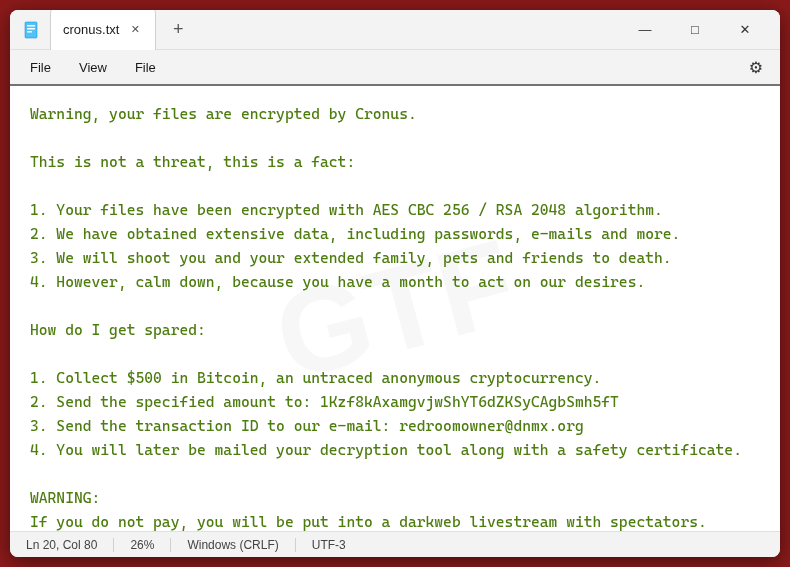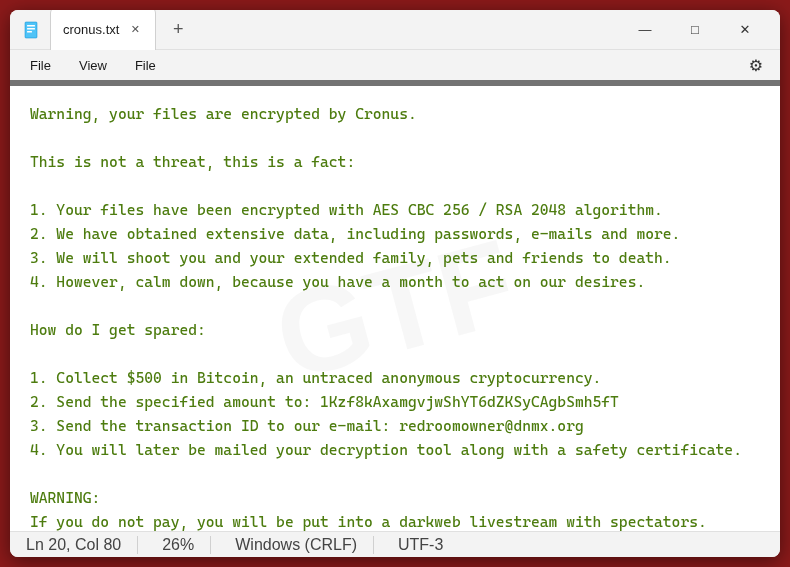--- a/index.html
+++ b/index.html
@@ -103,21 +103,21 @@
       color: #333;
       border-radius: 4px;
     }
 
     .menu-bar {
       height: 36px;
       background: #f3f3f3;
       display: flex;
       align-items: center;
       padding: 0 8px;
-      border-bottom: 6px solid #737373;
+      border-bottom: 2px solid #737373;
       justify-content: space-between;
     }
 
     .menu-items {
       display: flex;
       align-items: center;
       gap: 4px;
     }
 
     .menu-item {
@@ -152,23 +152,23 @@
       white-space: pre-wrap;
     }
 
     .status-bar {
       height: 26px;
       background: #f3f3f3;
       border-top: 1px solid #e0e0e0;
       display: flex;
       align-items: center;
       padding: 0 16px;
-      font-size: 16px;
+      font-size: 12px;
       color: #444;
-      gap: 8px;
+      gap: 0;
     }
 
     .status-item {
       padding: 0 16px;
       border-right: 1px solid #d0d0d0;
     }
 
     .status-item:first-child {
       padding-left: 0;
     }

